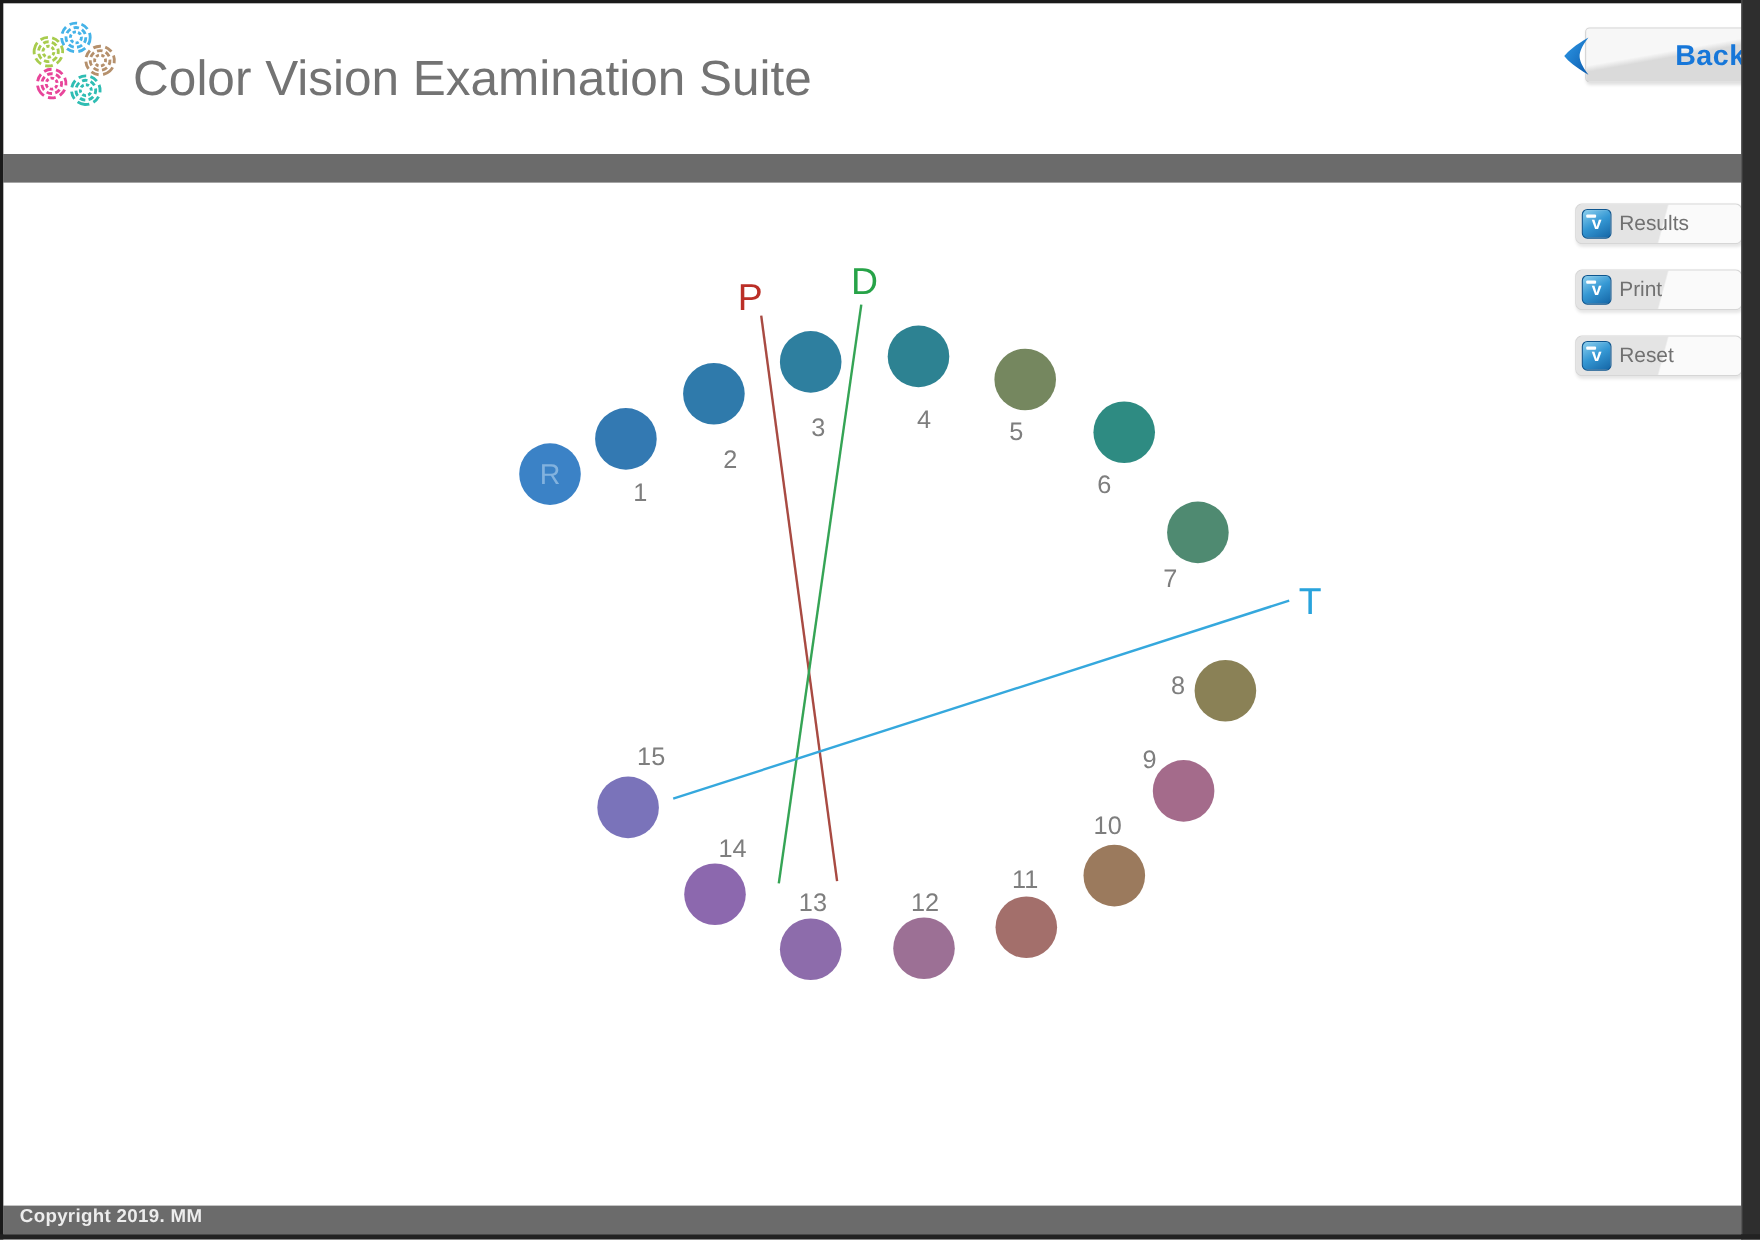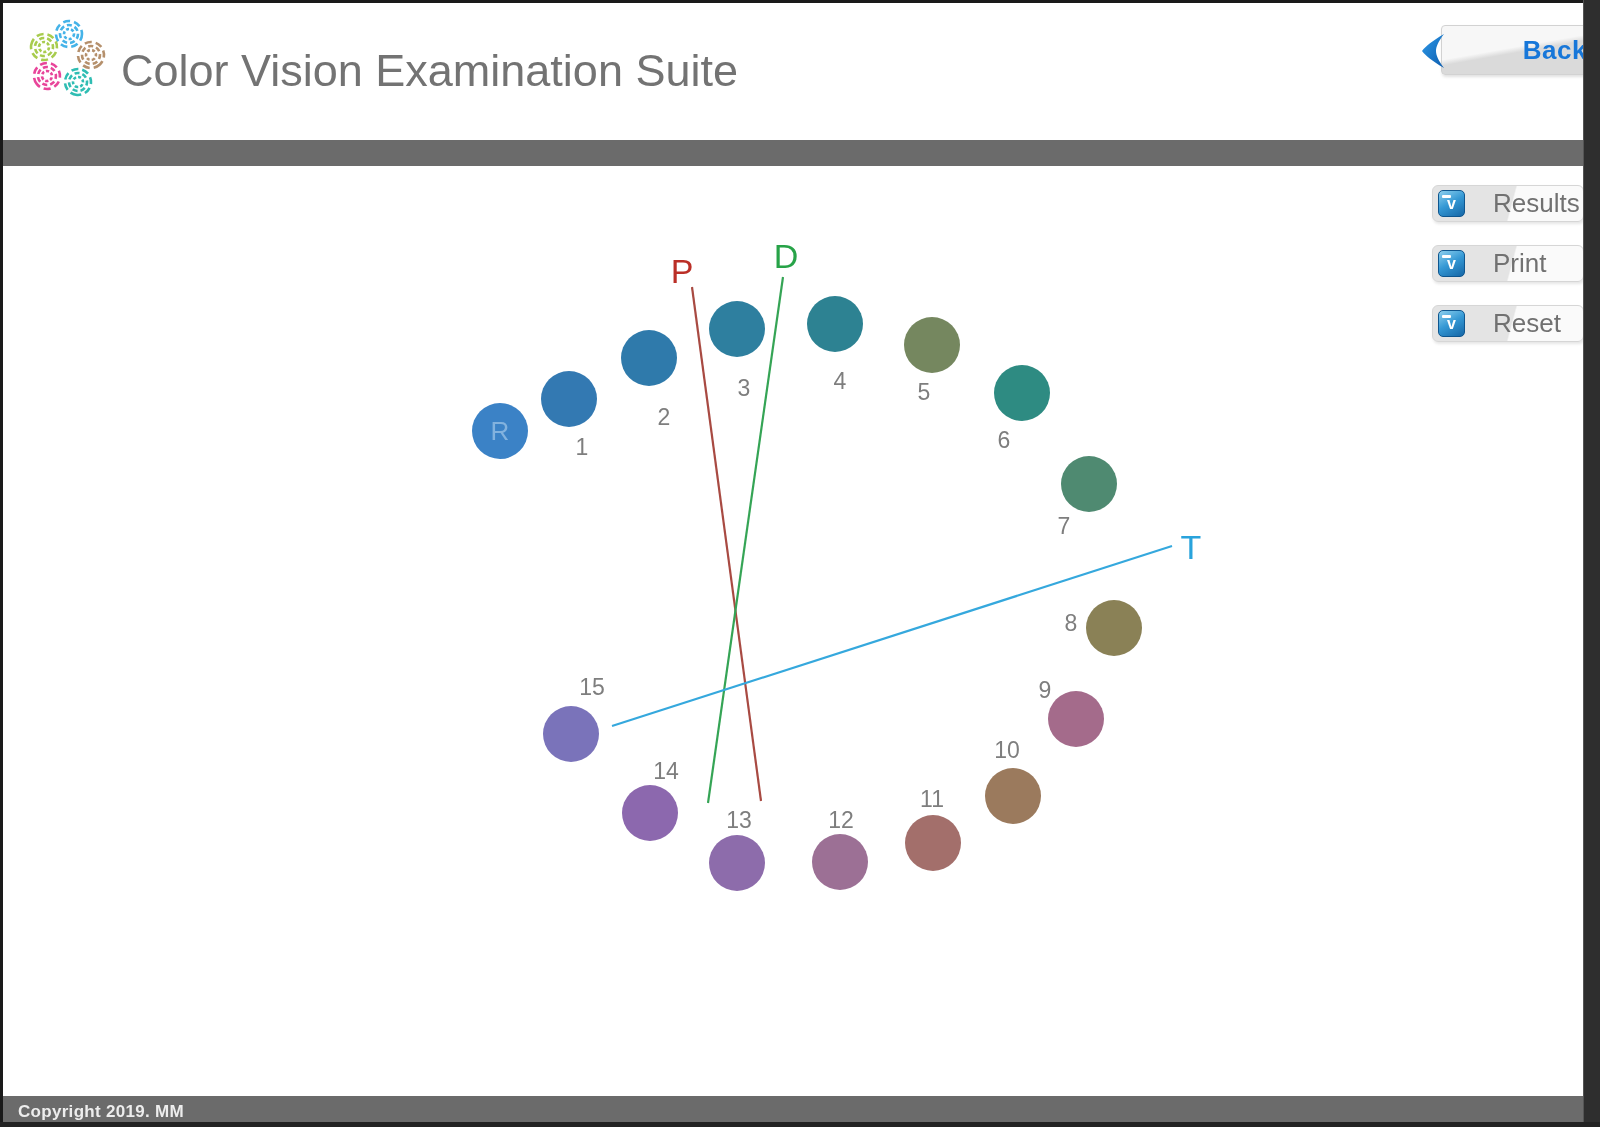--- a/index.html
+++ b/index.html
@@ -56,30 +56,30 @@
     border-radius:5px;
     background:linear-gradient(150deg,#8ed0ee 0%,#3598d4 48%,#1566a6 100%);
     border:1px solid #0e568f;
     position:relative;
   }
   .action-btn .chk .bar { position:absolute; left:3px; top:4px; width:9px; height:2.5px; background:#fff; border-radius:1px; }
   .action-btn .chk .vee {
     position:absolute; left:0; right:0; top:4px; text-align:center;
     color:#fff; font-size:16px; font-weight:bold; font-family:"Liberation Sans",sans-serif;
   }
-  .action-btn .lbl { margin-left:28px; font-size:26px; color:#717171; }
+  .action-btn .lbl { margin-left:7px; font-size:19px; color:#717171; }
 
   
   #plot-svg { position:absolute; left:0; top:0; width:1600px; height:1127px; z-index:10; }
 
   
   .footer-bar {
     position:absolute; left:3px; right:17px; top:1096px; height:26px;
     background:#6b6b6b; z-index:40;
-    display:flex; align-items:flex-end;
+    display:flex; align-items:flex-start;
   }
   .footer-bar .copyright { margin-left:15px; font-size:17px; font-weight:bold; color:#ededed; letter-spacing:0.3px; }
 </style>
 </head>
 <body>
 
 <div class="frame-left"></div>
 <div class="frame-top"></div>
 <div class="frame-right"></div>
 <div class="frame-bottom"></div>

